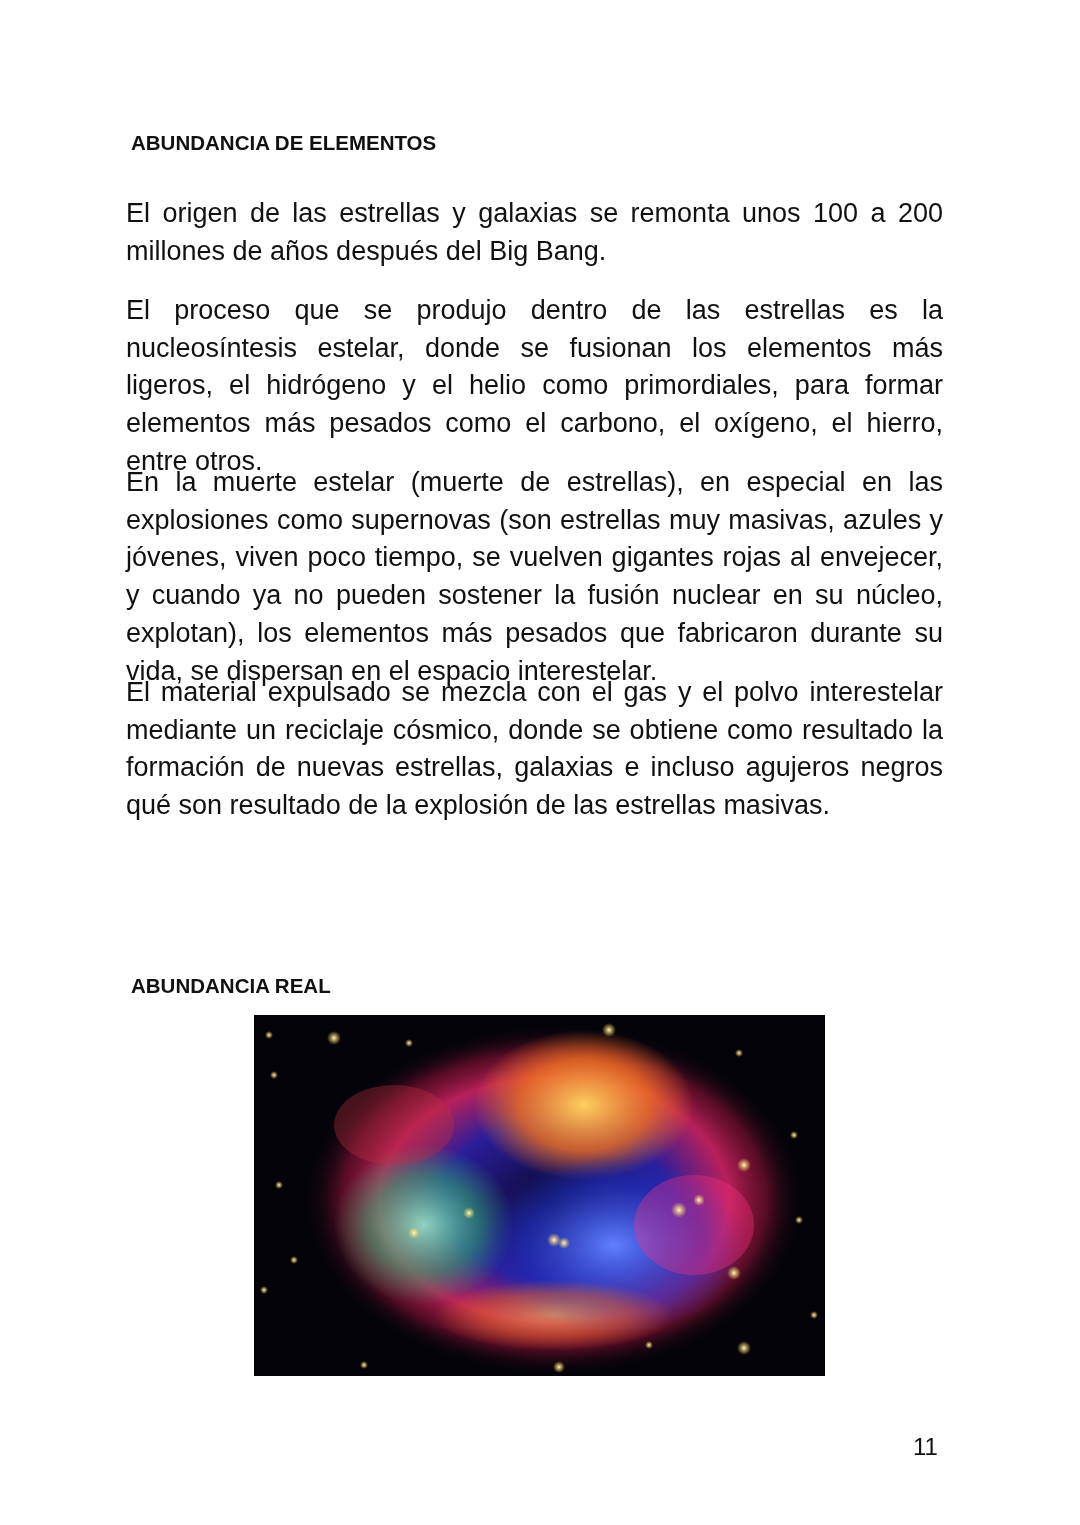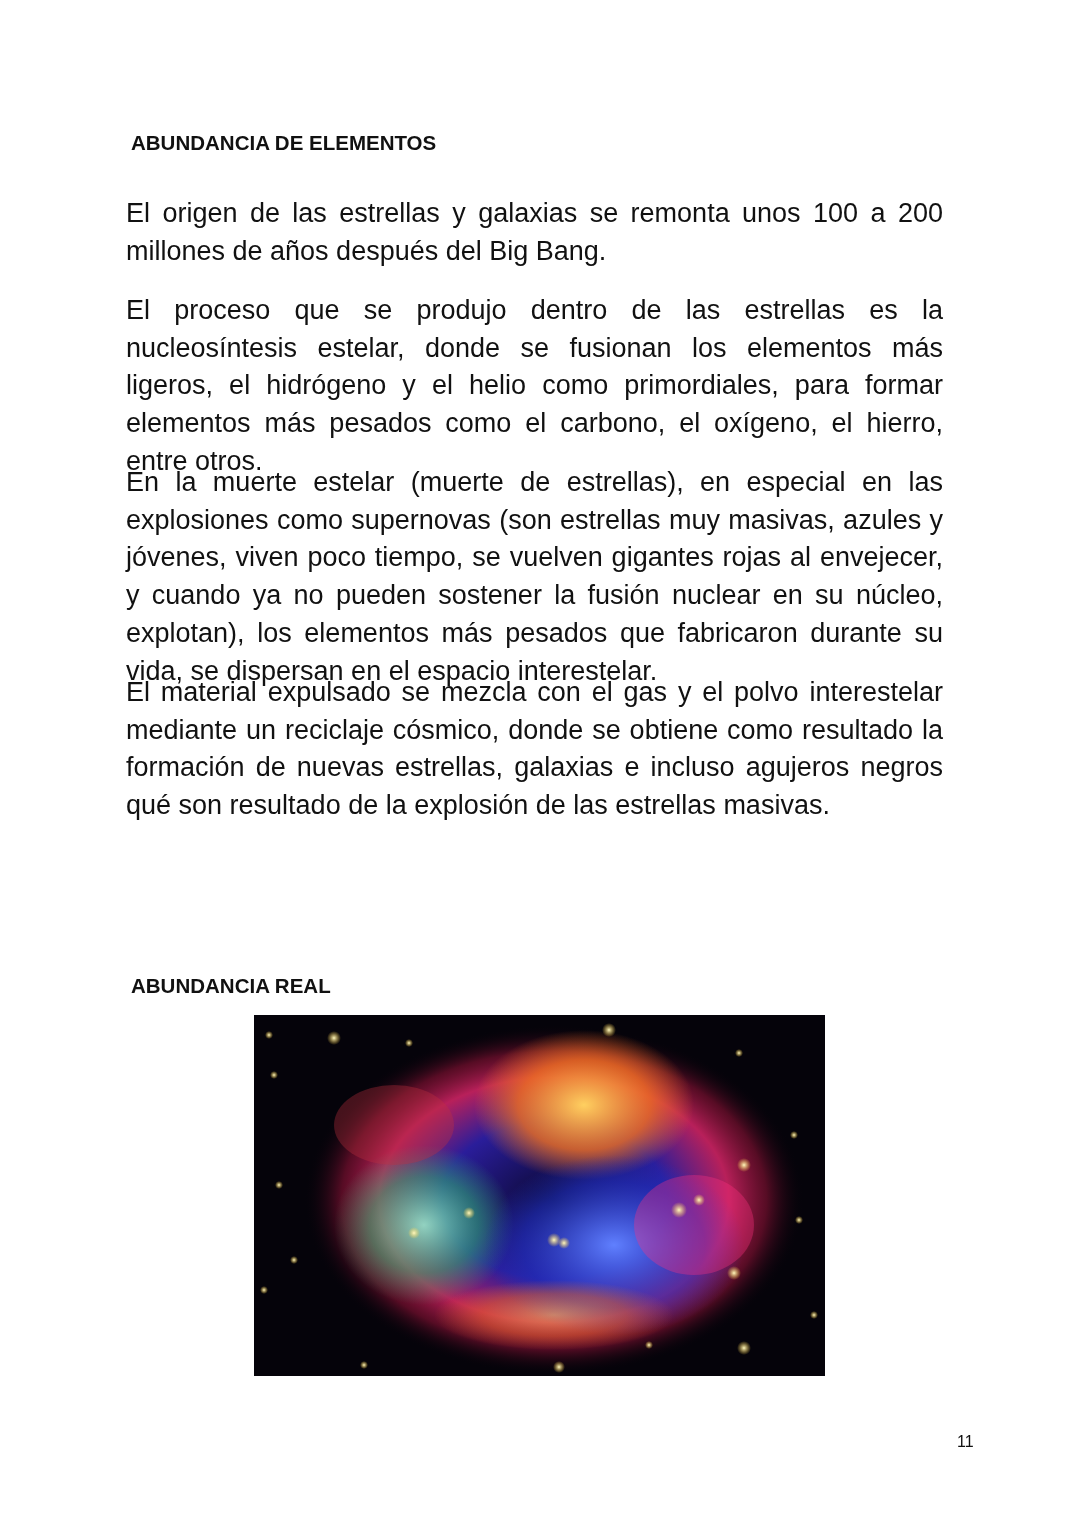--- a/index.html
+++ b/index.html
@@ -4,21 +4,21 @@
 <style>
   html, body { margin: 0; padding: 0; background: #ffffff; }
   body { width: 1080px; height: 1525px; position: relative; overflow: hidden;
          font-family: "Liberation Sans", sans-serif; color: #111111; }
   .page { position: absolute; left: 0; top: 0; width: 1080px; height: 1525px; }
   .heading { position: absolute; left: 131px; font-weight: bold; font-size: 20.5px; margin: 0; }
   .para { position: absolute; left: 114px; width: 817px; font-size: 27px; line-height: 37.7px;
           text-align: justify; margin: 12px; }
   .figure { position: absolute; left: 254px; top: 1015px; width: 571px; height: 361px; overflow: hidden;
             background: #05030a; }
-  .pagenum { position: absolute; left: 957px; top: 1433px; font-size: 16px; }
+  .pagenum { position: absolute; left: 913px; top: 1433px; font-size: 24px; }
 </style>
 </head>
 <body>
 
 <div class="page">
   <h2 class="heading" style="top:131px;">ABUNDANCIA DE ELEMENTOS</h2>
 
   <p class="para" style="top:183px;">El origen de las estrellas y galaxias se remonta unos 100 a 200 millones de años después del Big Bang.</p>
   <p class="para" style="top:280px;">El proceso que se produjo dentro de las estrellas es la nucleosíntesis estelar, donde se fusionan los elementos más ligeros, el hidrógeno y el helio como primordiales, para formar elementos más pesados como el carbono, el oxígeno, el hierro, entre otros.</p>
   <p class="para" style="top:452px;">En la muerte estelar (muerte de estrellas), en especial en las explosiones como supernovas (son estrellas muy masivas, azules y jóvenes, viven poco tiempo, se vuelven gigantes rojas al envejecer, y cuando ya no pueden sostener la fusión nuclear en su núcleo, explotan), los elementos más pesados que fabricaron durante su vida, se dispersan en el espacio interestelar.</p>

